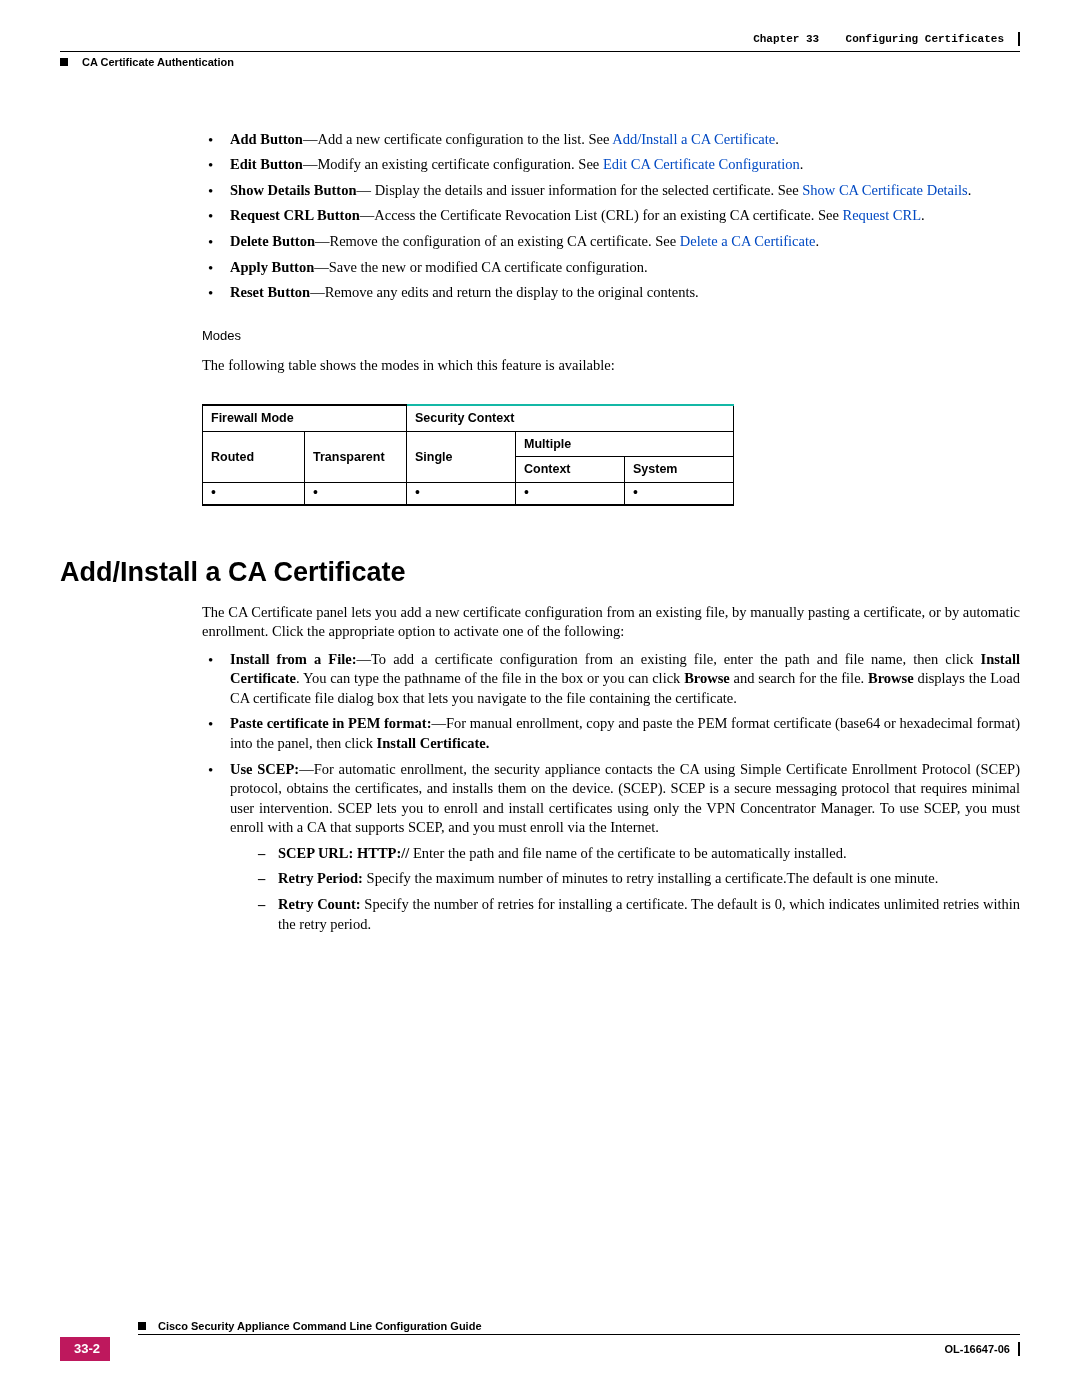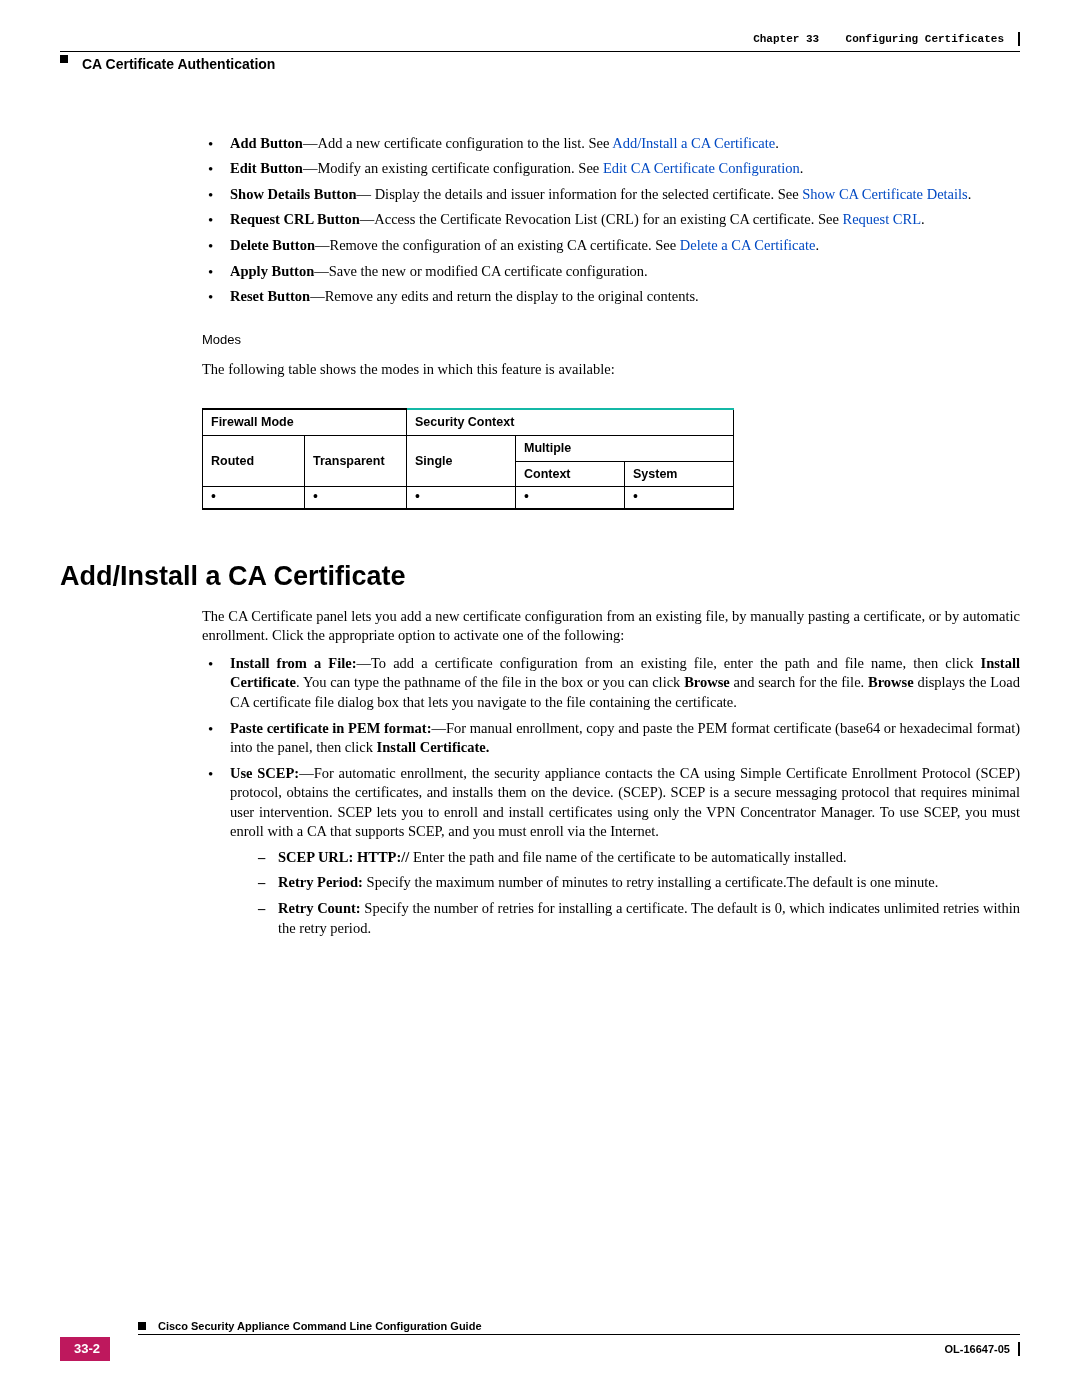--- a/index.html
+++ b/index.html
@@ -46,24 +46,24 @@
     background: #000;
     display: inline-block;
   }
   .hrule {
     height: 1px;
     background: #000;
     margin-bottom: 3px;
   }
   .section-label-row {
     display:flex;
-    align-items:flex-start;
+    align-items:center;
     gap:14px;
     font-family: Arial, Helvetica, sans-serif;
-    font-size: 14px;
+    font-size: 11px;
     font-weight: bold;
   }
   .content-block {
     margin-left: 142px;
     margin-right: 0;
   }
   ul.bullets {
     list-style: none;
     padding-left: 0;
     margin: 8px 0;
@@ -276,19 +276,19 @@
     <div class="footer-title-row">
       <span class="small-black-box"></span>
       <span>Cisco Security Appliance Command Line Configuration Guide</span>
     </div>
     <div class="footer-top-rule"></div>
     <div class="footer-row">
       <span class="footer-left">
         <span class="page-badge">33-2</span>
       </span>
       <span class="footer-doc-right">
-        <span>OL-16647-05</span>
+        <span>OL-16647-06</span>
         <span class="vrule"></span>
       </span>
     </div>
   </div>
 
 </div>
 
 </body></html>

